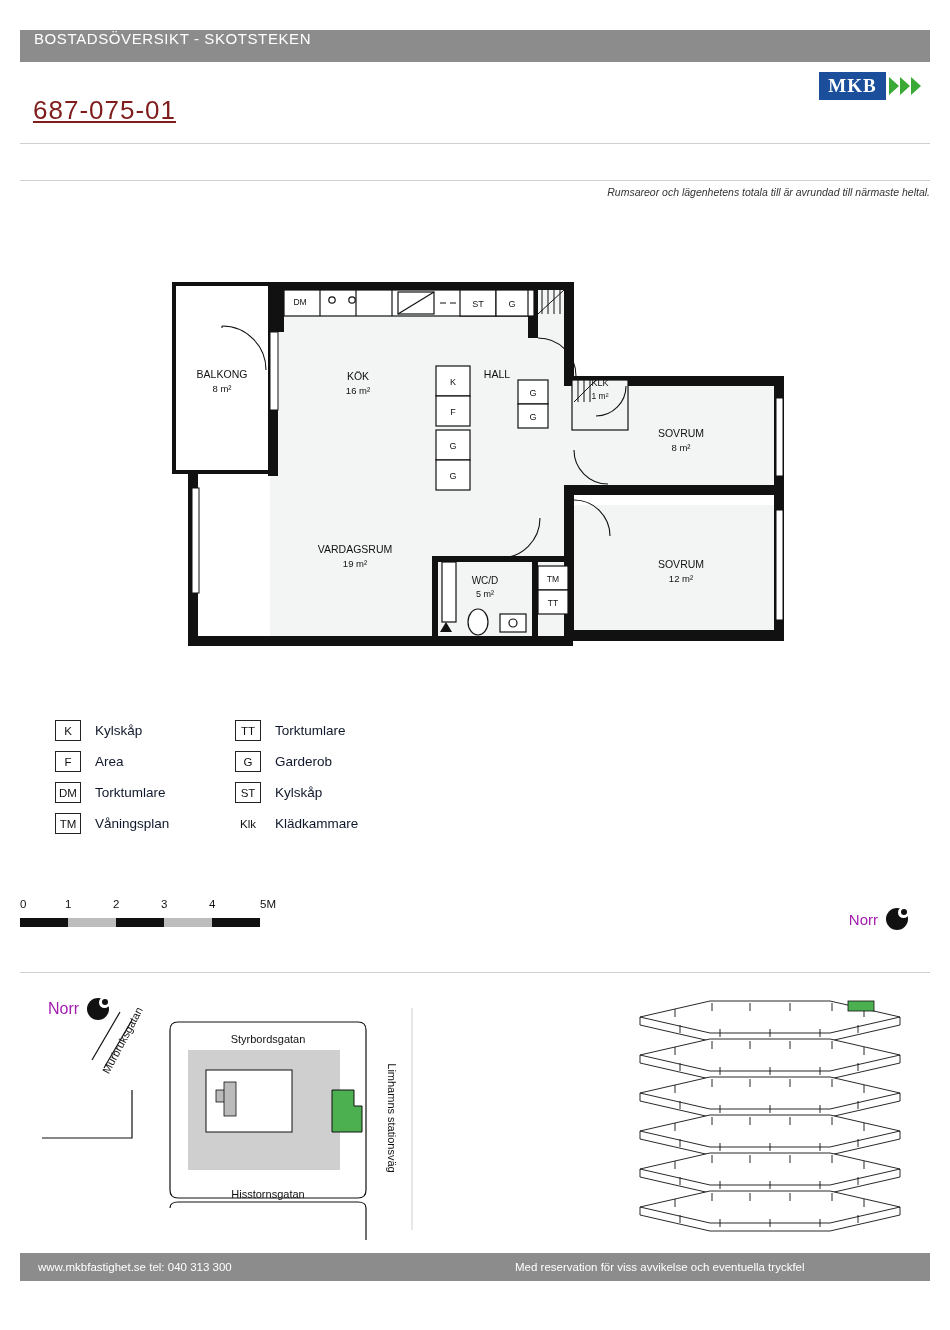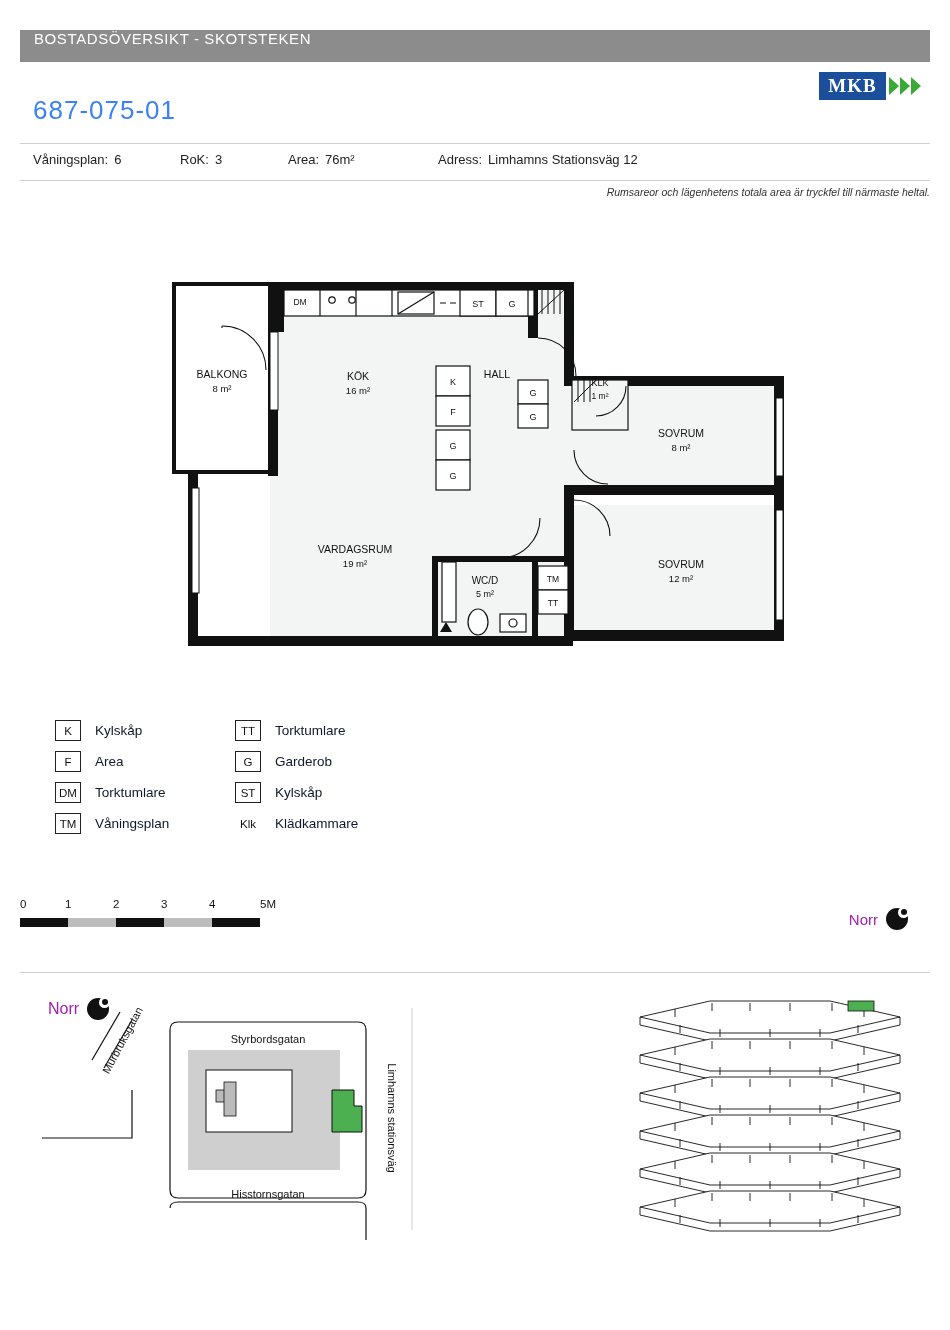--- a/index.html
+++ b/index.html
@@ -35,21 +35,21 @@
   }
   .logo-arrows { display:flex; margin-left:2px; }
   .arrow {
     width:0; height:0; border-top:9px solid transparent; border-bottom:9px solid transparent;
     border-left:10px solid #3aa935; margin-left:1px;
   }
 
   
   .apt-id {
     position:absolute; left:33px; top:95px;
-    font-size:26px; letter-spacing:1px; color:#3b82f6; font-weight:400;
+    font-size:26px; letter-spacing:1px; color:#7f1d1d; font-weight:400;text-decoration:underline;
   }
 
   .rule { position:absolute; left:20px; width:910px; height:1px; background:#cfcfcf; }
   .rule-top { top:143px; }
   .rule-bottom { top:180px; }
 
   .fact-row {
     position:absolute; left:33px; top:152px; width:890px; height:22px;
     font-size:13px; color:#222;
   }
@@ -140,36 +140,22 @@
     <span class="logo-arrows">
       <span class="arrow"></span>
         <span class="arrow"></span>
         <span class="arrow"></span>
     </span>
   </div>
 
   <div class="apt-id">687-075-01</div>
 
   <div class="rule rule-top"></div>
-  <div class="fact-row">
-    <span class="fact f1">
-      <span class="lbl">Våningsplan:</span><span class="val">6</span>
-    </span>
-    <span class="fact f2">
-      <span class="lbl">RoK:</span><span class="val">3</span>
-    </span>
-    <span class="fact f3">
-      <span class="lbl">Area:</span><span class="val">76m²</span>
-    </span>
-    <span class="fact f4">
-      <span class="lbl">Adress:</span><span class="val">Limhamns Stationsväg 12</span>
-    </span>
-  </div>
   <div class="rule rule-bottom"></div>
-  <div class="fineprint">Rumsareor och lägenhetens totala area är tryckfel till närmaste heltal.</div>
+  <div class="fineprint">Rumsareor och lägenhetens totala till är avrundad till närmaste heltal.</div>
 
   <div class="plan">
     <svg width="650" height="390" viewBox="0 0 650 390">
 
       <g>
         <rect x="14" y="14" width="96" height="190" fill="#ffffff" stroke="none"></rect>
         <rect x="110" y="18" width="300" height="355" fill="#f2f5f4" stroke="none"></rect>
         <rect x="410" y="110" width="210" height="110" fill="#f2f5f4" stroke="none"></rect>
         <rect x="410" y="235" width="210" height="135" fill="#f2f5f4" stroke="none"></rect>
         <rect x="275" y="290" width="135" height="85" fill="#f2f5f4" stroke="none"></rect>
@@ -450,14 +436,18 @@
             <path d="M20 22 l70 -16 l120 0 l70 16 l-70 16 l-120 0 z" fill="#ffffff"></path>
             <path d="M20 22 l0 8 l70 16 l120 0 l70 -16 l0 -8"></path>
             <path d="M55 14 l0 8 M92 8 l0 8 M130 8 l0 8 M170 8 l0 8 M212 8 l0 8 M244 14 l0 8"></path>
             <path d="M60 30 l0 8 M100 34 l0 8 M150 34 l0 8 M200 34 l0 8 M238 30 l0 8"></path>
           </g>
         </g>
       </svg>
     </div>
   </div>
 
+  <div class="footer-bar">
+    <span class="footer-left">www.mkbfastighet.se tel: 040 313 300</span>
+    <span class="footer-right">Med reservation för viss avvikelse och eventuella tryckfel</span>
+  </div>
 
 </div>
 
 </body></html>

